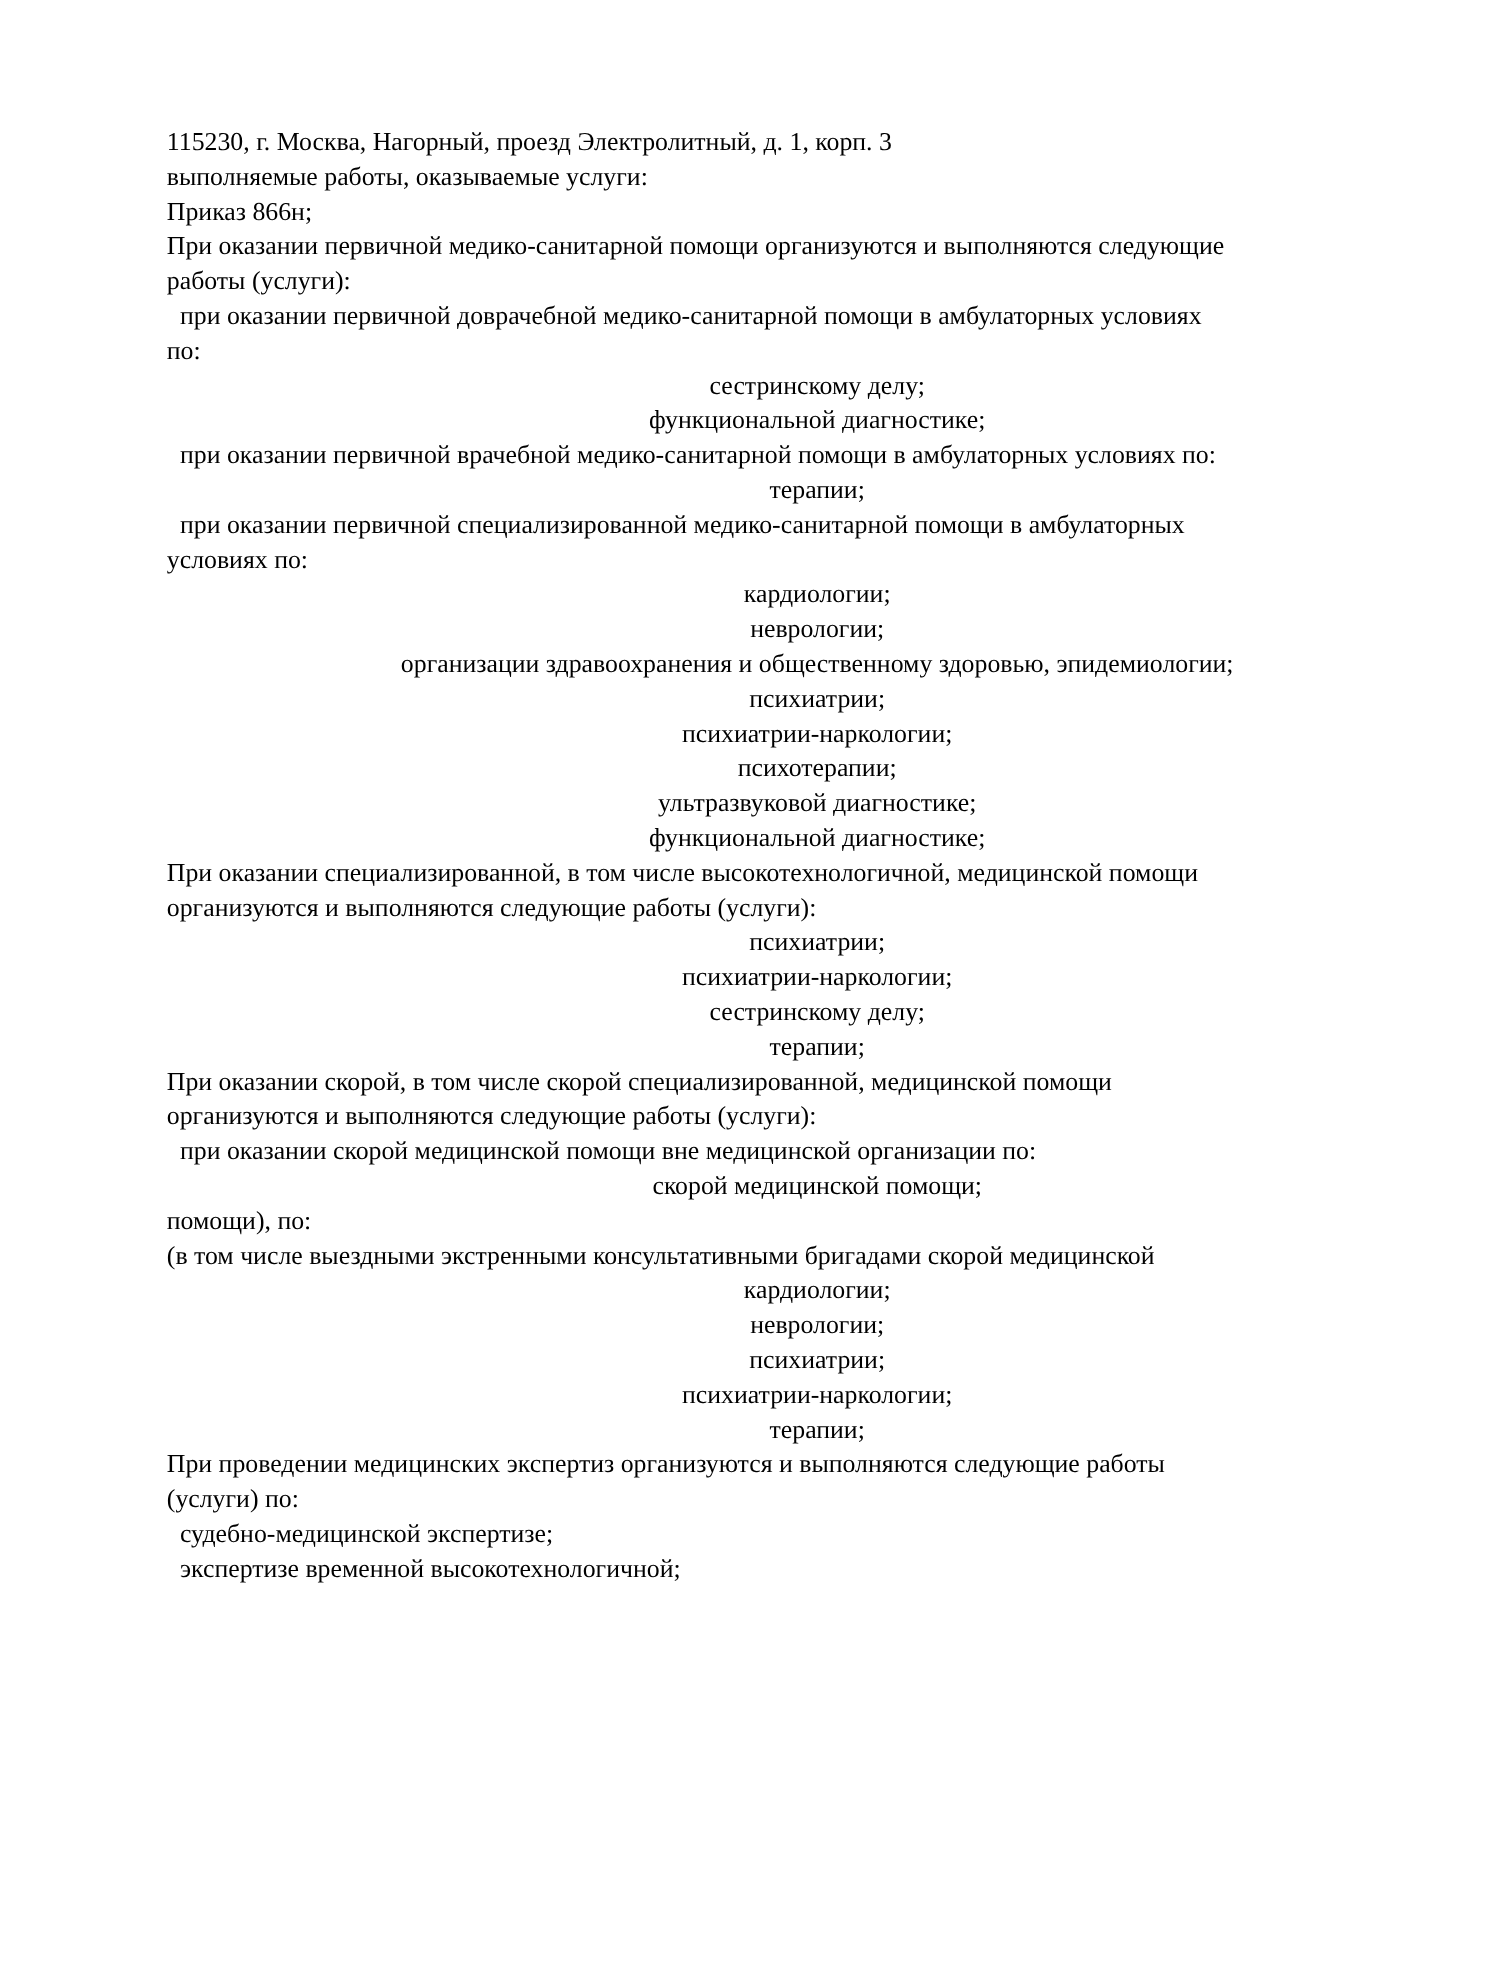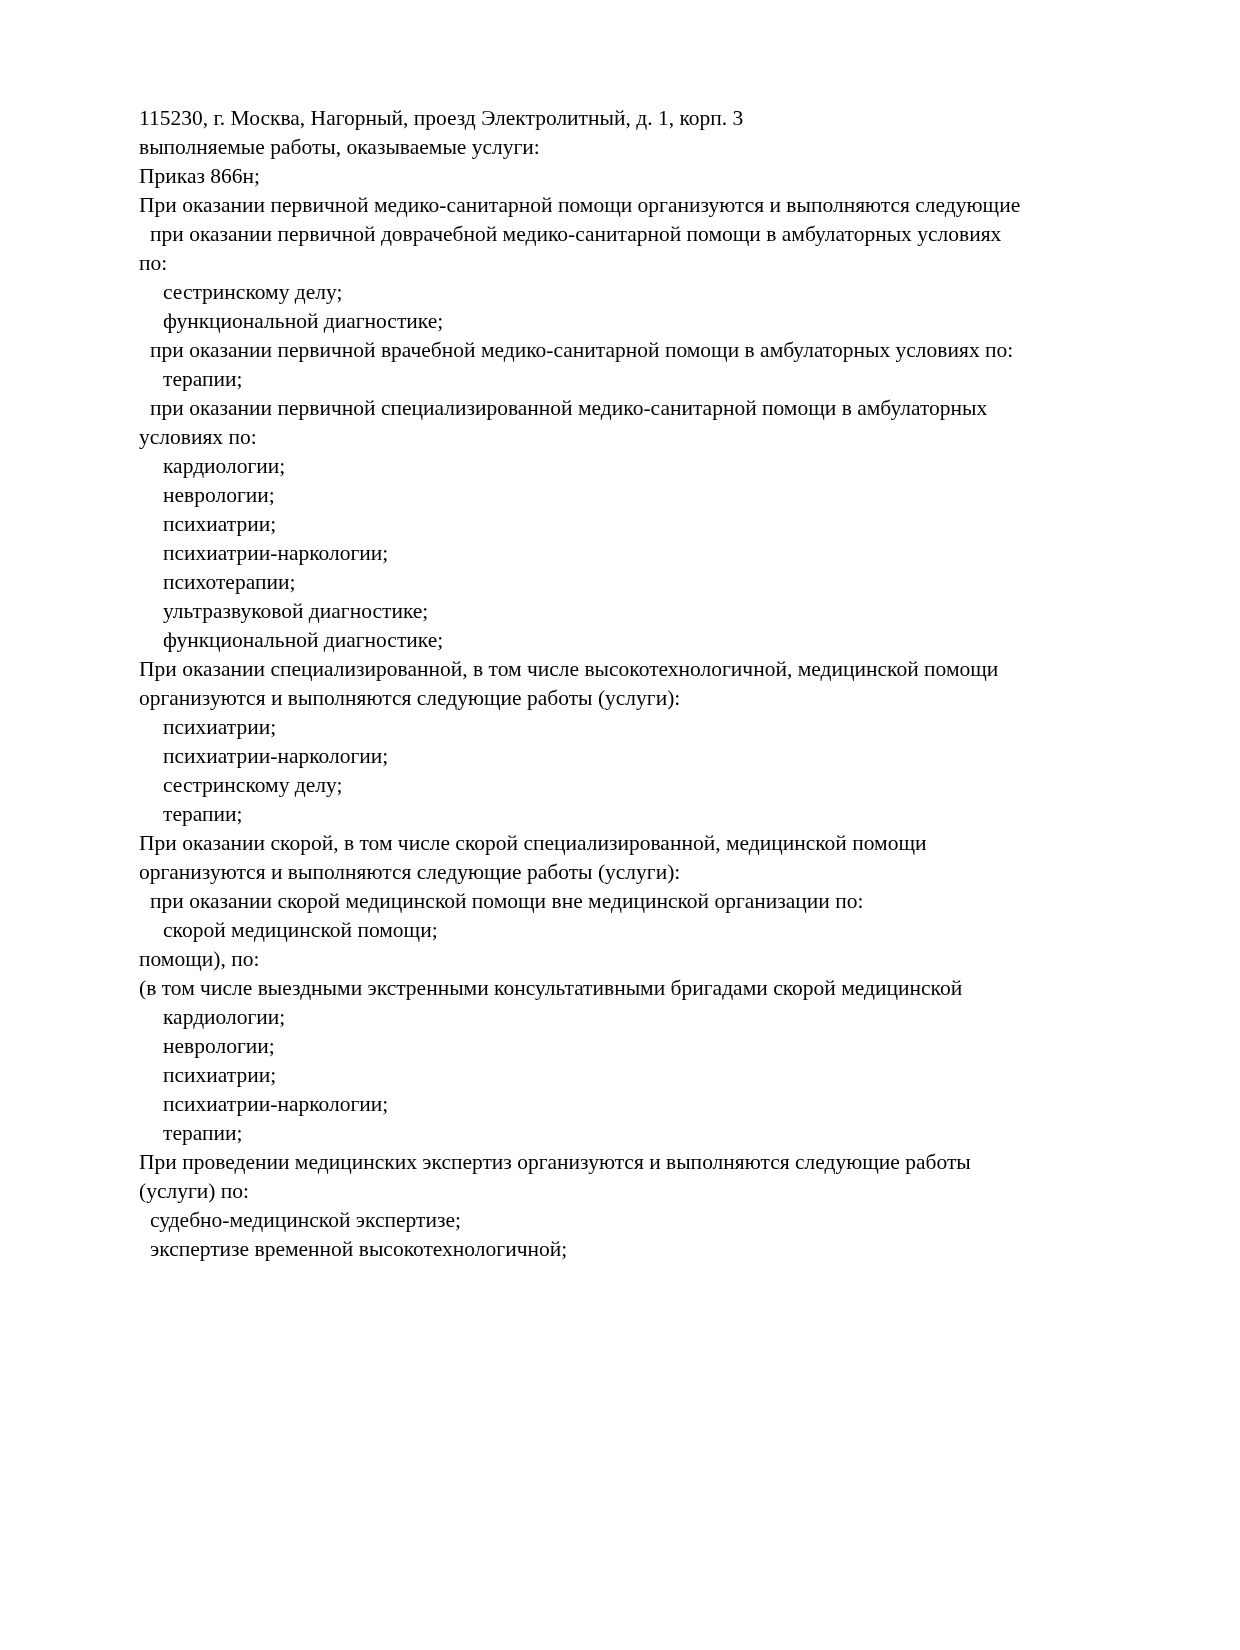--- a/index.html
+++ b/index.html
@@ -31,41 +31,43 @@
     line-height: 29px;
     color: #000000;
     -webkit-font-smoothing: antialiased;
   }
   .line {
     white-space: nowrap;
     min-height: 29px;
   }
   .indent-0 { padding-left: 0; }
   .indent-1 { padding-left: 11px; }
-  .indent-2 { padding-left: 24px; }
+  .indent-2 { padding-left: 24px; text-align: center; }
 </style>
 </head>
 <body>
 
 <div class="page">
   <div class="text-block">
       <div class="line indent-0">115230, г. Москва, Нагорный, проезд Электролитный, д. 1, корп. 3</div>
       <div class="line indent-0">выполняемые работы, оказываемые услуги:</div>
       <div class="line indent-0">Приказ 866н;</div>
       <div class="line indent-0">При оказании первичной медико-санитарной помощи организуются и выполняются следующие</div>
+      <div class="line indent-0">работы (услуги):</div>
       <div class="line indent-1">при оказании первичной доврачебной медико-санитарной помощи в амбулаторных условиях</div>
       <div class="line indent-0">по:</div>
       <div class="line indent-2">сестринскому делу;</div>
       <div class="line indent-2">функциональной диагностике;</div>
       <div class="line indent-1">при оказании первичной врачебной медико-санитарной помощи в амбулаторных условиях по:</div>
       <div class="line indent-2">терапии;</div>
       <div class="line indent-1">при оказании первичной специализированной медико-санитарной помощи в амбулаторных</div>
       <div class="line indent-0">условиях по:</div>
       <div class="line indent-2">кардиологии;</div>
       <div class="line indent-2">неврологии;</div>
+      <div class="line indent-2">организации здравоохранения и общественному здоровью, эпидемиологии;</div>
       <div class="line indent-2">психиатрии;</div>
       <div class="line indent-2">психиатрии-наркологии;</div>
       <div class="line indent-2">психотерапии;</div>
       <div class="line indent-2">ультразвуковой диагностике;</div>
       <div class="line indent-2">функциональной диагностике;</div>
       <div class="line indent-0">При оказании специализированной, в том числе высокотехнологичной, медицинской помощи</div>
       <div class="line indent-0">организуются и выполняются следующие работы (услуги):</div>
       <div class="line indent-2">психиатрии;</div>
       <div class="line indent-2">психиатрии-наркологии;</div>
       <div class="line indent-2">сестринскому делу;</div>

